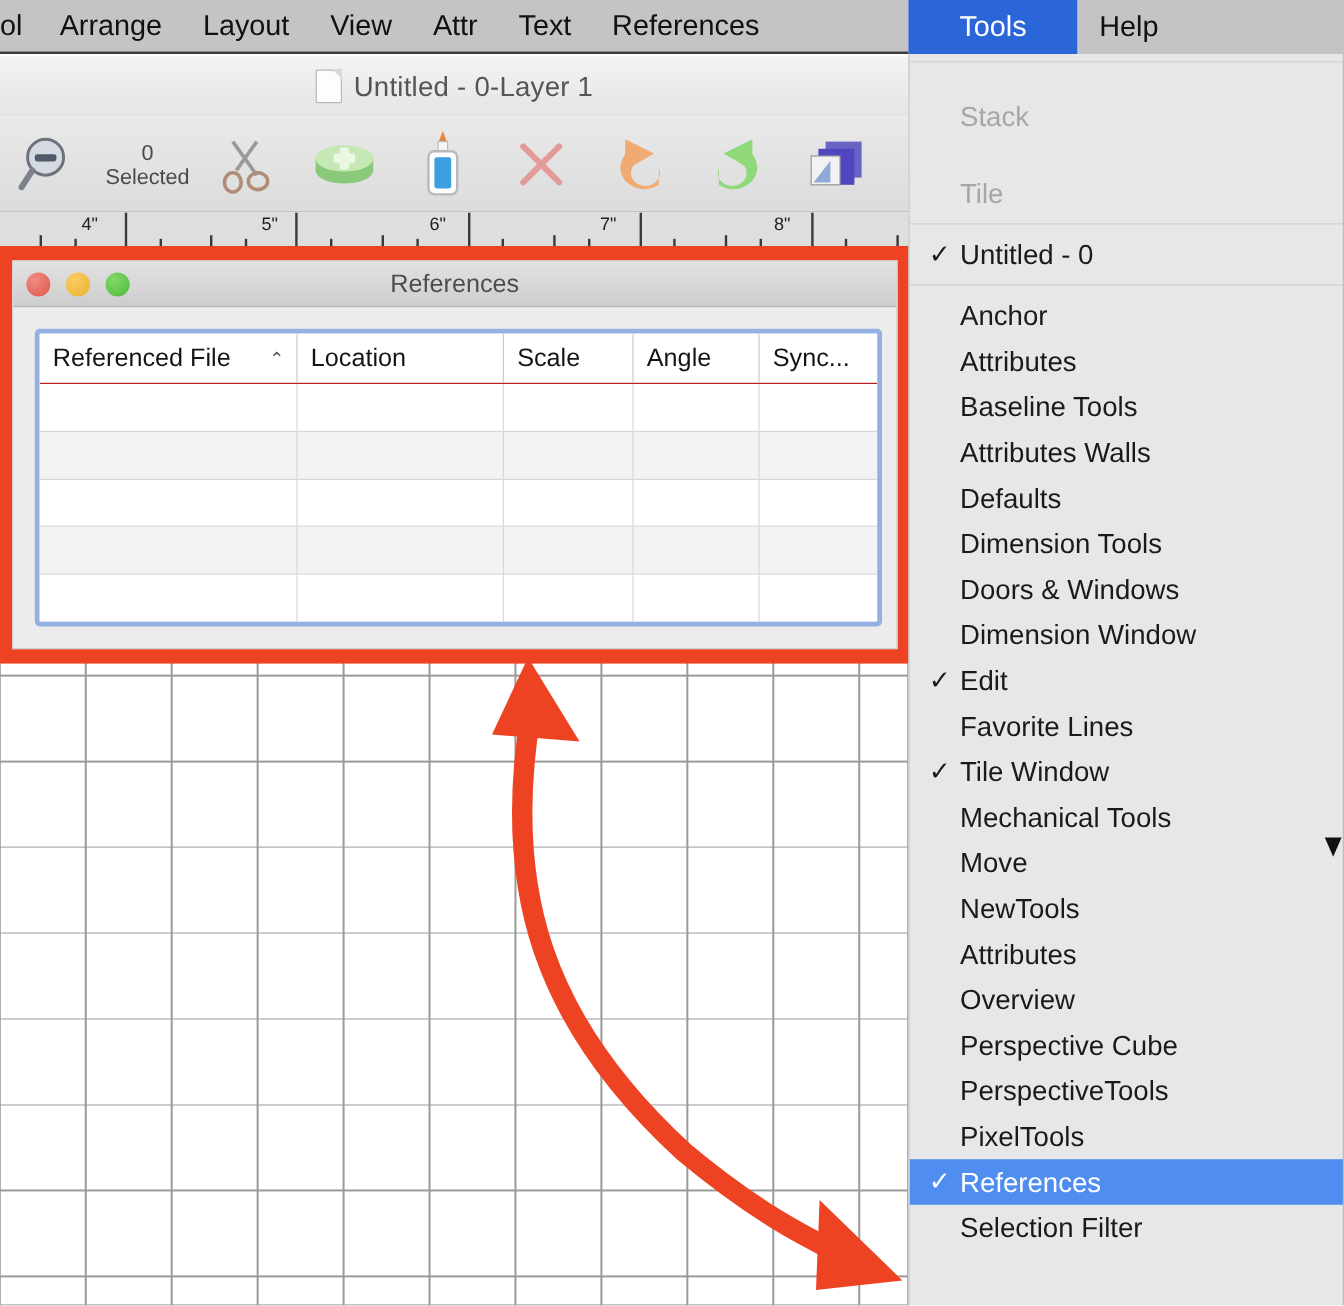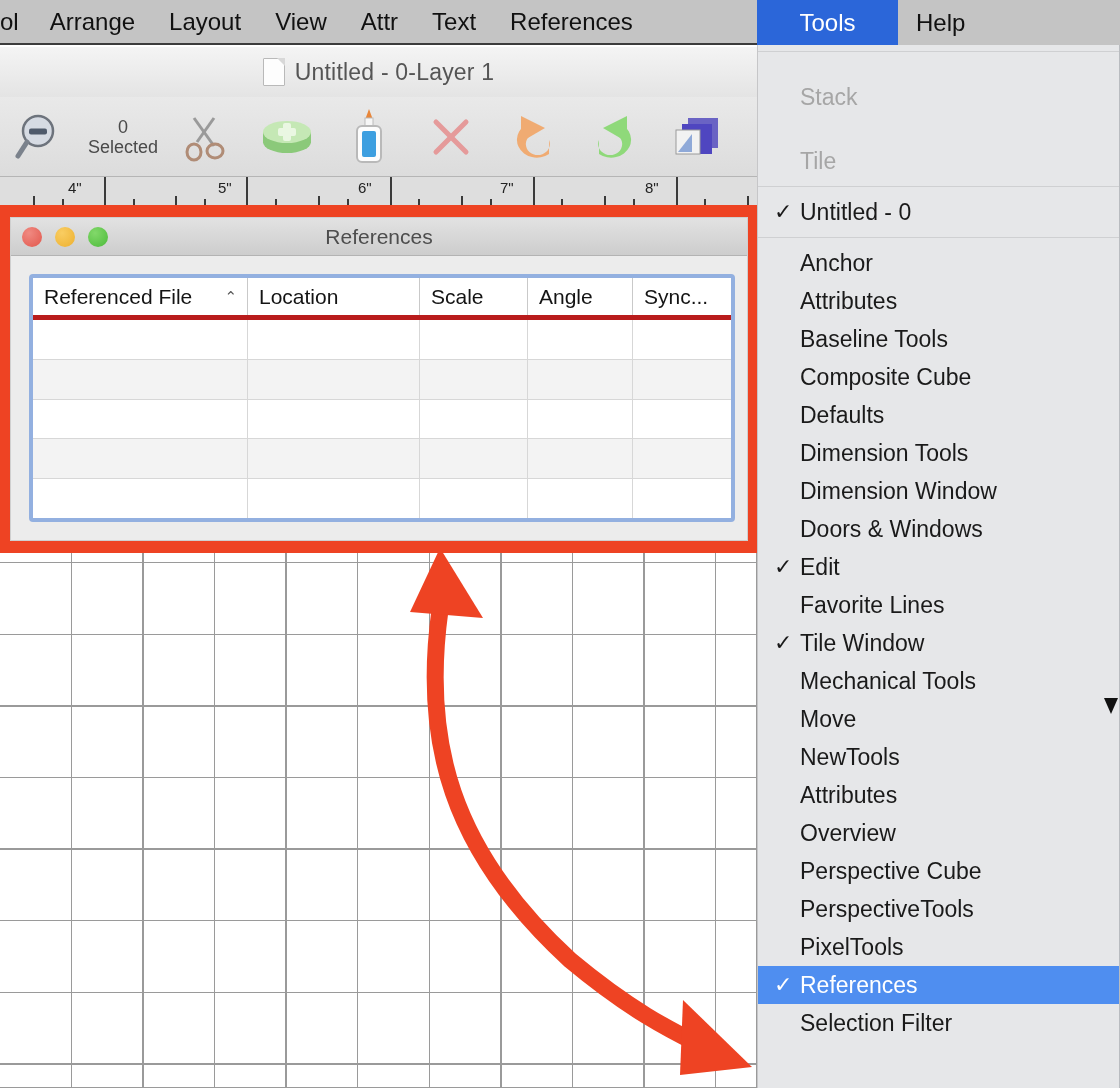--- a/index.html
+++ b/index.html
@@ -123,21 +123,21 @@
   }
   #ref-body { flex: 1; padding: 18px 12px 18px 18px; }
   #ref-table-frame {
     width: 100%; height: 100%;
     border: 4px solid #93b0e0; border-radius: 4px;
     background: #ffffff; overflow: hidden;
     display: flex; flex-direction: column;
   }
   #ref-thead {
     display: flex; height: 42px; flex: none;
-    background: #ffffff; border-bottom: 5px solid #b91c1c;
+    background: #ffffff; border-bottom: 1px solid #b91c1c;
   }
   .ref-th {
     display: flex; align-items: center; font-size: 21px; color: #141414;
     padding-left: 11px; border-right: 1px solid #c9c9c9; position: relative;
     white-space: nowrap; overflow: hidden;
   }
   .ref-th:last-child { border-right: none; }
   .sort-caret { margin-left: auto; margin-right: 10px; font-size: 15px; color: #555; }
   .ref-row { display: flex; flex: 1; border-bottom: 1px solid #d7d7d7; }
   .ref-row:last-child { border-bottom: none; }
@@ -424,37 +424,37 @@
       <div class="menu-item">
         <span class="chk"></span>
         <span class="lbl">Attributes</span>
       </div>
       <div class="menu-item">
         <span class="chk"></span>
         <span class="lbl">Baseline Tools</span>
       </div>
       <div class="menu-item">
         <span class="chk"></span>
-        <span class="lbl">Composite Cube</span>
+        <span class="lbl">Attributes Walls</span>
       </div>
       <div class="menu-item">
         <span class="chk"></span>
         <span class="lbl">Defaults</span>
       </div>
       <div class="menu-item">
         <span class="chk"></span>
         <span class="lbl">Dimension Tools</span>
       </div>
       <div class="menu-item">
         <span class="chk"></span>
+        <span class="lbl">Doors &amp; Windows</span>
+      </div>
+      <div class="menu-item">
+        <span class="chk"></span>
         <span class="lbl">Dimension Window</span>
-      </div>
-      <div class="menu-item">
-        <span class="chk"></span>
-        <span class="lbl">Doors &amp; Windows</span>
       </div>
       <div class="menu-item">
         <span class="chk">✓</span>
         <span class="lbl">Edit</span>
       </div>
       <div class="menu-item">
         <span class="chk"></span>
         <span class="lbl">Favorite Lines</span>
       </div>
       <div class="menu-item">

